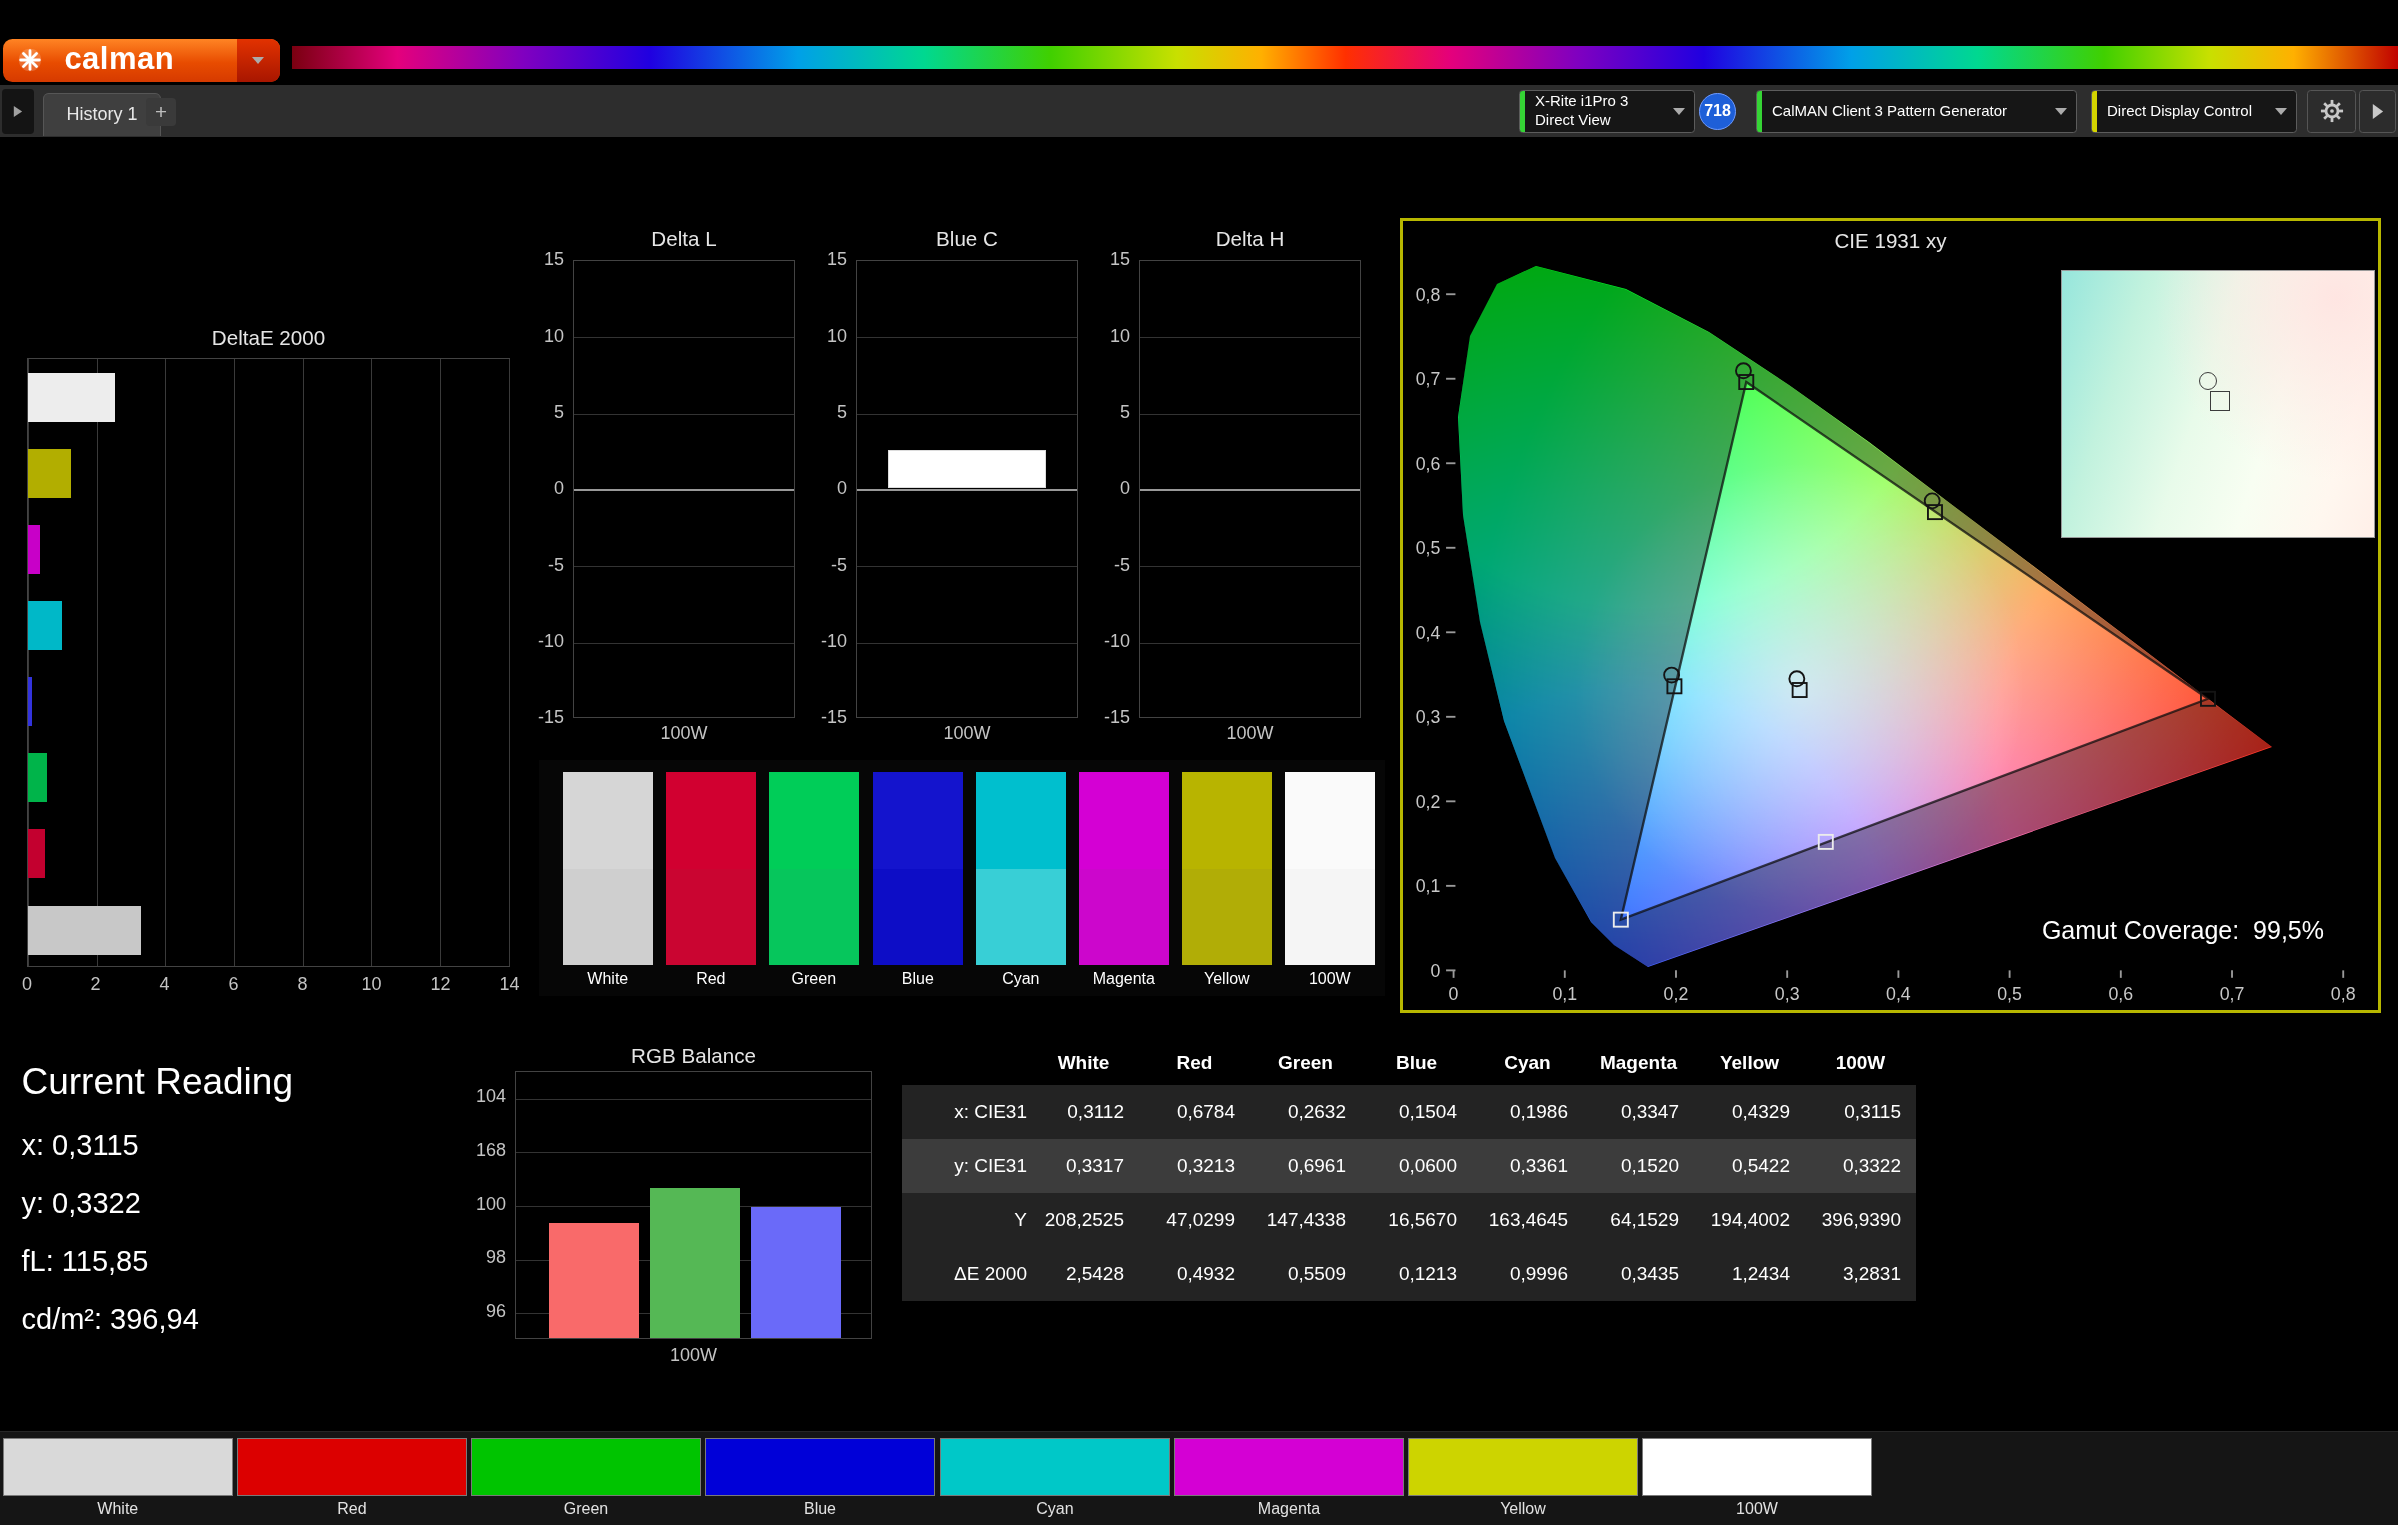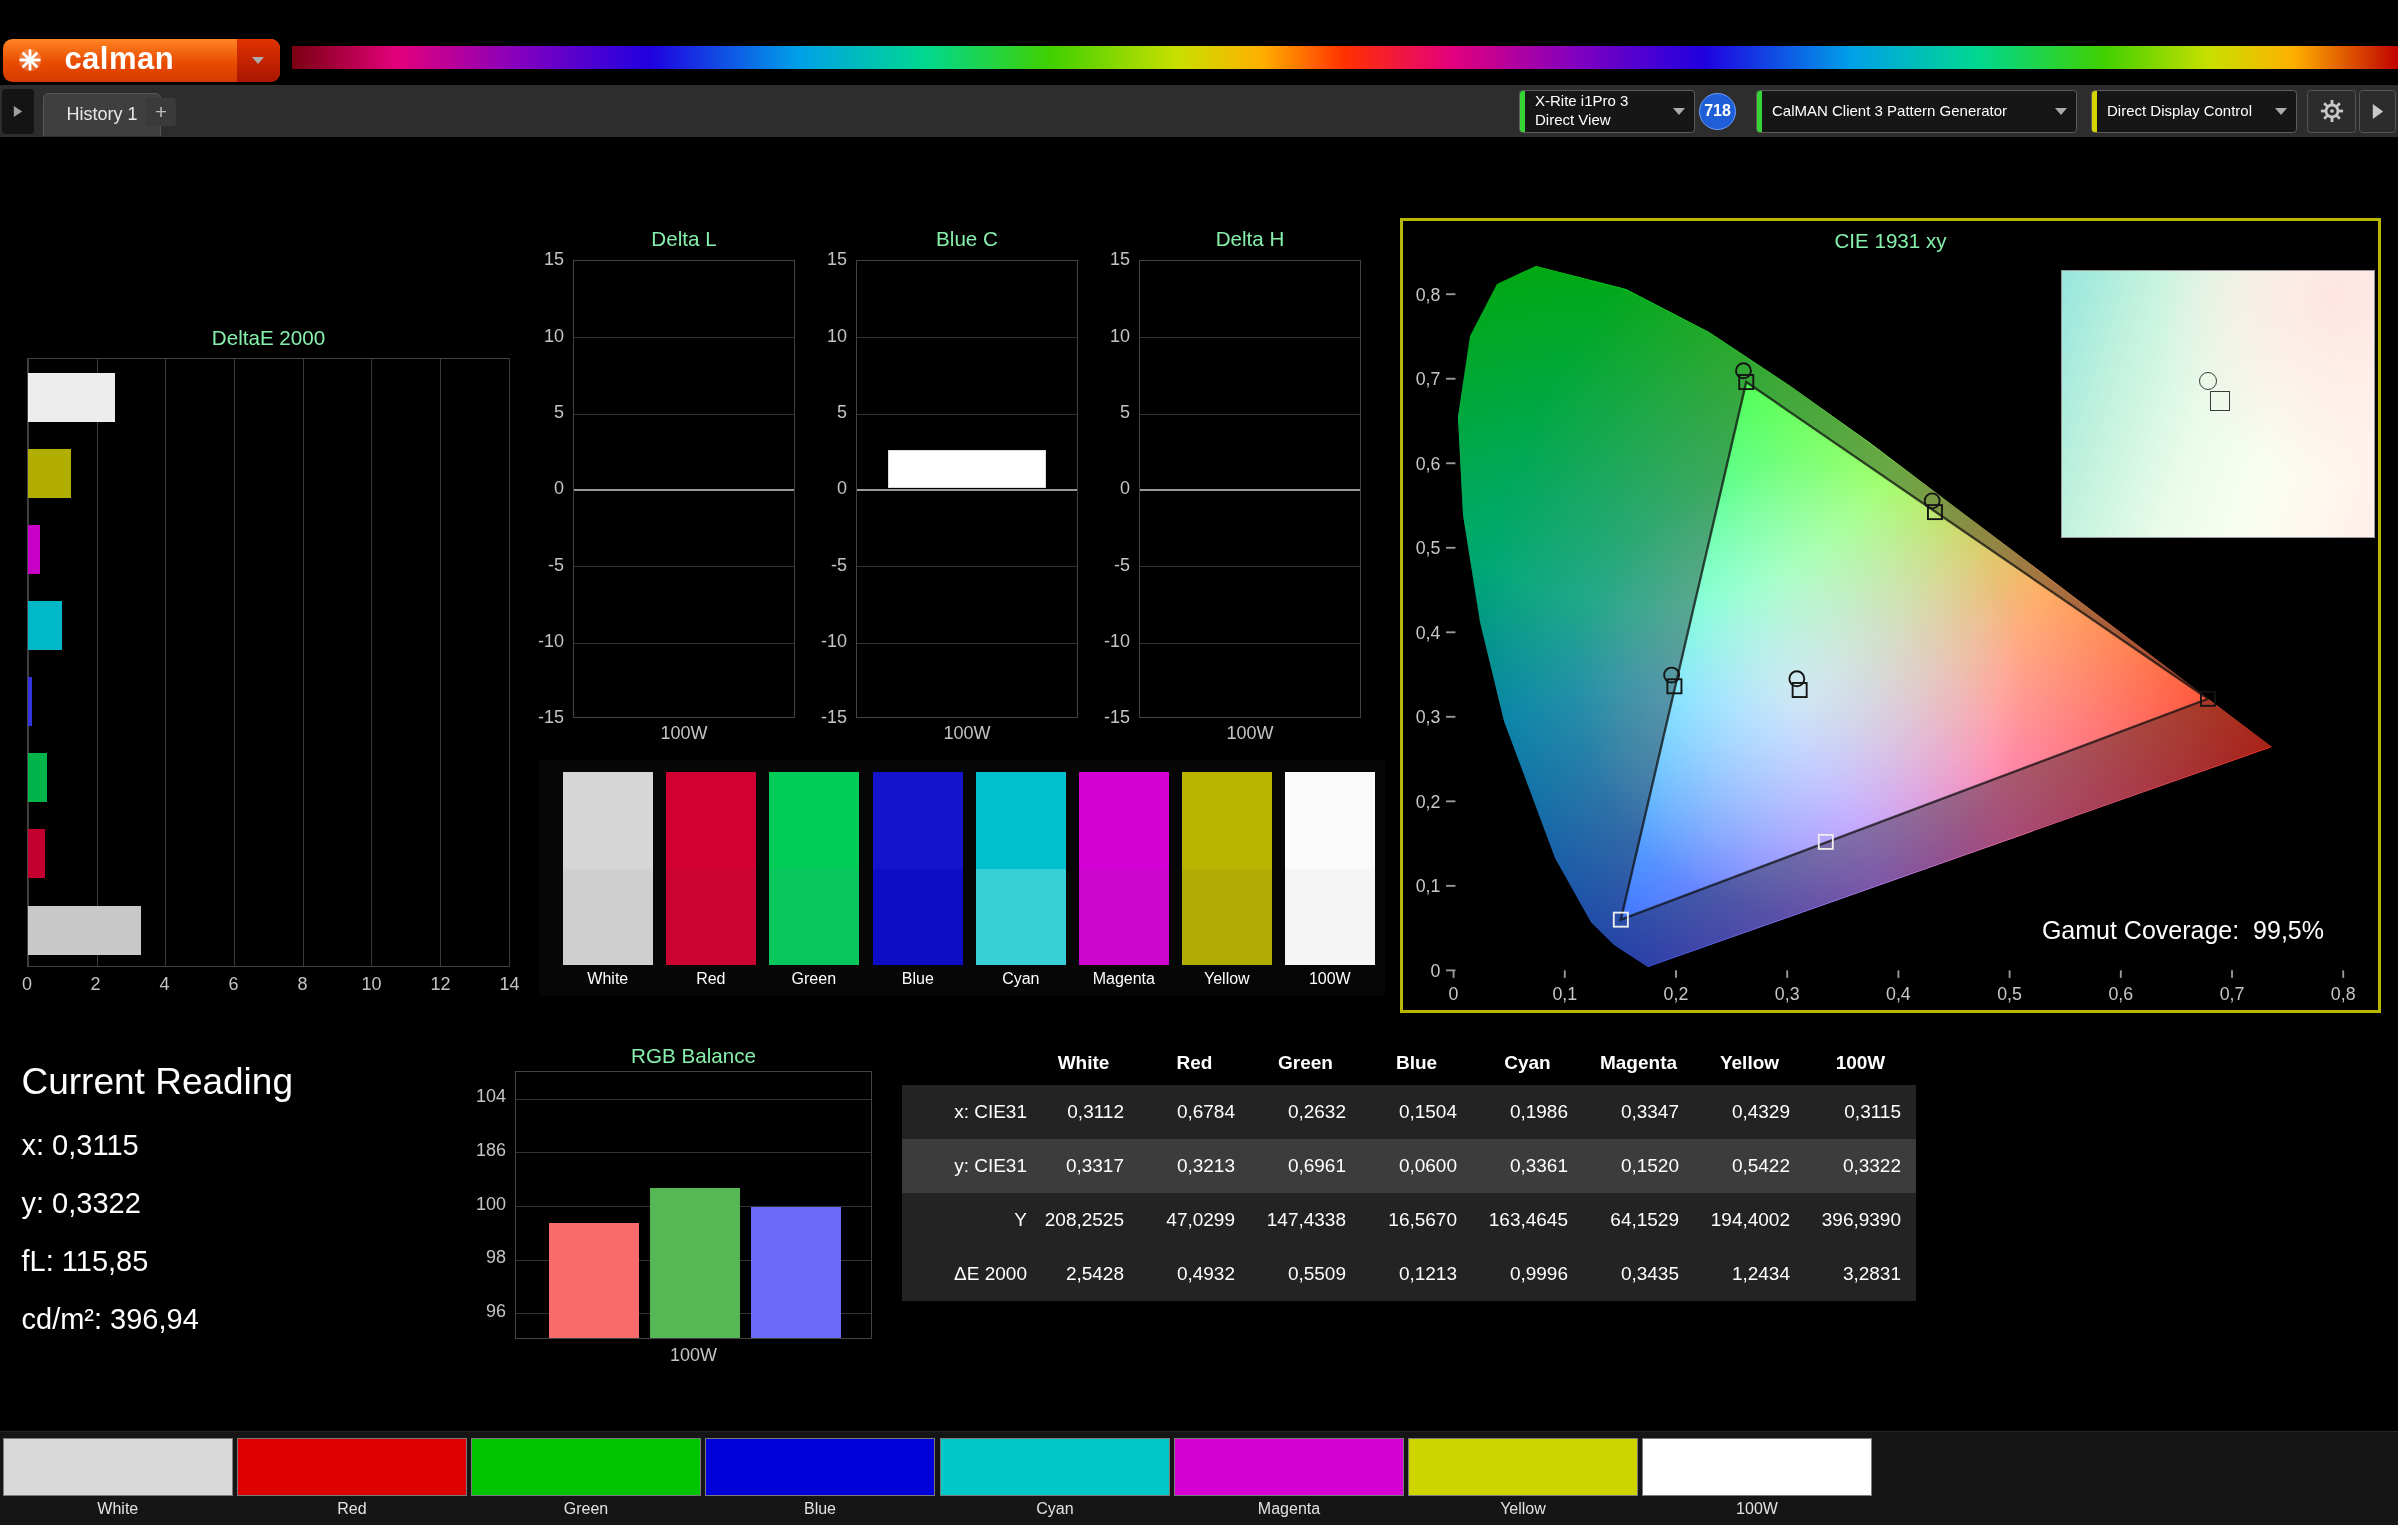--- a/index.html
+++ b/index.html
@@ -47,21 +47,21 @@
   .badge{position:absolute;left:1699px;top:7.5px;width:37px;height:37px;border-radius:50%;
          background:#1e5fd8;border:1.9px solid #6f9bff;color:#fff;font-size:16px;font-weight:bold;
          display:flex;align-items:center;justify-content:center;box-sizing:border-box;}
   .sq-btn{position:absolute;top:4.7px;height:43px;background:#2c2c2c;border:0.9px solid #555;border-radius:3.7px;
           display:flex;align-items:center;justify-content:center;box-sizing:border-box;}
   #gear-btn{left:2307px;width:49px;}
   #fwd-btn{left:2359px;width:37px;}
 
   
   .page-title{position:absolute;left:36px;top:223px;font-size:52px;color:#fff;font-weight:400;}
-  .chart-title{position:absolute;color:#86efac;font-size:20.6px;text-align:center;}
+  .chart-title{position:absolute;color:#e5e5e5;font-size:20.6px;text-align:center;}
   .plot{position:absolute;background:#000;border:0.9px solid #434343;box-sizing:border-box;}
   .axlab{position:absolute;color:#c4c4c4;font-size:18px;}
   .vgrid{position:absolute;top:0;bottom:0;width:0.9px;background:#3a3a3a;}
   .hgrid{position:absolute;left:0;right:0;height:0.9px;background:#333;}
   .zeroline{position:absolute;left:0;right:0;height:1.9px;background:#999;}
   .de-bar{position:absolute;left:0;height:49px;}
   .dsm-bar{position:absolute;left:14%;width:72%;background:#fff;border:0.9px solid #dcdcdc;box-sizing:border-box;}
   .rgb-bar{position:absolute;bottom:0;width:90px;}
 
   
@@ -499,18 +499,18 @@
     </div>
     <div class="axlab" style="left: 1081px; top: 249px; width: 49px; text-align: right;">15</div>
     <div class="axlab" style="left: 1081px; top: 326px; width: 49px; text-align: right;">10</div>
     <div class="axlab" style="left: 1081px; top: 402px; width: 49px; text-align: right;">5</div>
     <div class="axlab" style="left: 1081px; top: 478px; width: 49px; text-align: right;">0</div>
     <div class="axlab" style="left: 1081px; top: 555px; width: 49px; text-align: right;">-5</div>
     <div class="axlab" style="left: 1081px; top: 631px; width: 49px; text-align: right;">-10</div>
     <div class="axlab" style="left: 1081px; top: 707px; width: 49px; text-align: right;">-15</div>
     <div class="axlab" style="left: 1139px; top: 723px; width: 222px; text-align: center;">100W</div>
     <div class="axlab" style="left: 457px; top: 1086px; width: 49px; text-align: right;">104</div>
-    <div class="axlab" style="left: 457px; top: 1140px; width: 49px; text-align: right;">186</div>
+    <div class="axlab" style="left: 457px; top: 1140px; width: 49px; text-align: right;">168</div>
     <div class="axlab" style="left: 457px; top: 1194px; width: 49px; text-align: right;">100</div>
     <div class="axlab" style="left: 457px; top: 1247px; width: 49px; text-align: right;">98</div>
     <div class="axlab" style="left: 457px; top: 1301px; width: 49px; text-align: right;">96</div>
   </div>
 
 
 </body></html>

